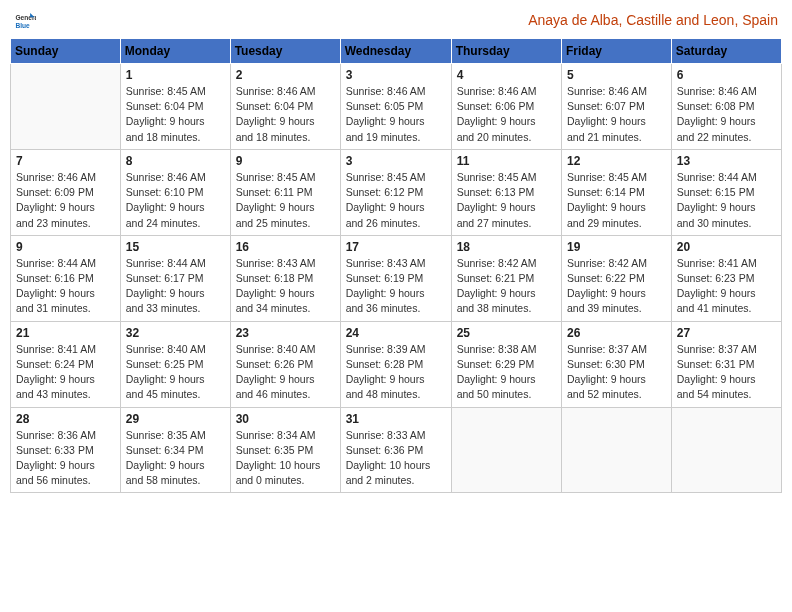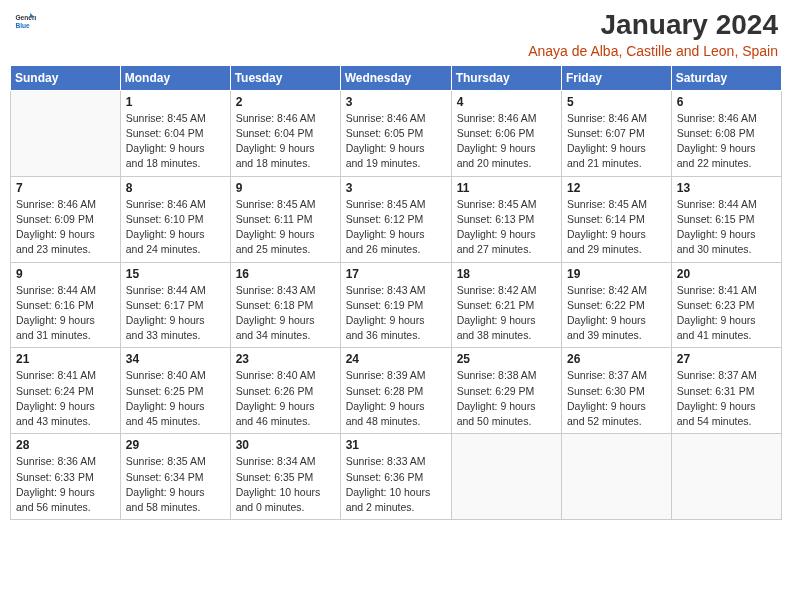--- a/index.html
+++ b/index.html
@@ -40,21 +40,21 @@
       color: #c2410c;
       margin-top: 2px;
     }
     .calendar {
       width: 100%;
       border-collapse: collapse;
       font-size: 11px;
     }
     .calendar thead th {
       background: #4472c4;
-      color: #ffffff;
+      color: #000000;
       padding: 5px 4px;
       text-align: left;
       font-size: 12px;
       font-weight: bold;
       border: 1px solid #fff;
     }
     .calendar tbody td {
       border: 1px solid #ccc;
       vertical-align: top;
       padding: 4px 5px;
@@ -81,21 +81,20 @@
 
 <div class="header">
   <div class="logo">
     <svg class="logo-icon" viewBox="0 0 30 30">
       <text x="2" y="14" font-size="9" font-weight="bold" fill="#333">General</text>
       <text x="2" y="24" font-size="9" font-weight="bold" fill="#1a6fbd">Blue</text>
       <polygon points="22,4 28,10 22,10" fill="#1a6fbd"></polygon>
     </svg>
   </div>
   <div class="title-block">
-    <div class="month-year">January 2024</div>
     <div class="subtitle">Anaya de Alba, Castille and Leon, Spain</div>
   </div>
 </div>
 
 <table class="calendar">
   <thead>
     <tr>
     <th>Sunday</th>
         <th>Monday</th>
         <th>Tuesday</th>
@@ -192,21 +191,21 @@
           <div class="day-number">20</div>
           <div class="day-info">Sunrise: 8:41 AM<br>Sunset: 6:23 PM<br>Daylight: 9 hours<br>and 41 minutes.</div>
         </td>
       </tr>
       <tr>
         <td>
           <div class="day-number">21</div>
           <div class="day-info">Sunrise: 8:41 AM<br>Sunset: 6:24 PM<br>Daylight: 9 hours<br>and 43 minutes.</div>
         </td>
         <td>
-          <div class="day-number">34</div>
+          <div class="day-number">32</div>
           <div class="day-info">Sunrise: 8:40 AM<br>Sunset: 6:25 PM<br>Daylight: 9 hours<br>and 45 minutes.</div>
         </td>
         <td>
           <div class="day-number">23</div>
           <div class="day-info">Sunrise: 8:40 AM<br>Sunset: 6:26 PM<br>Daylight: 9 hours<br>and 46 minutes.</div>
         </td>
         <td>
           <div class="day-number">24</div>
           <div class="day-info">Sunrise: 8:39 AM<br>Sunset: 6:28 PM<br>Daylight: 9 hours<br>and 48 minutes.</div>
         </td>

